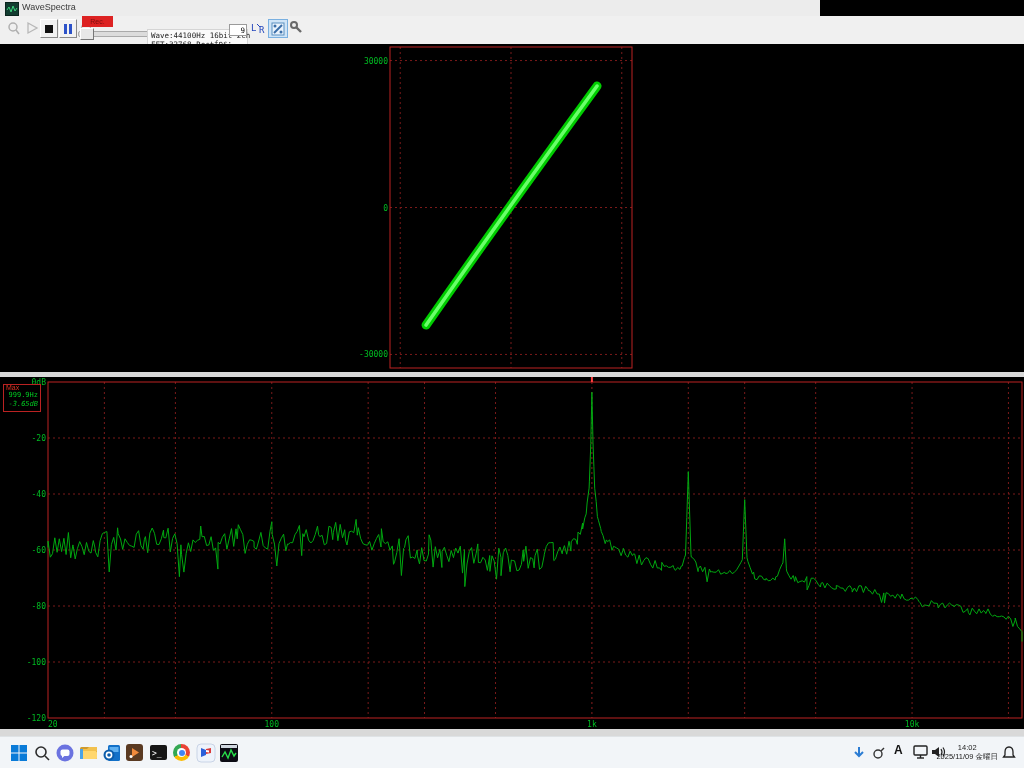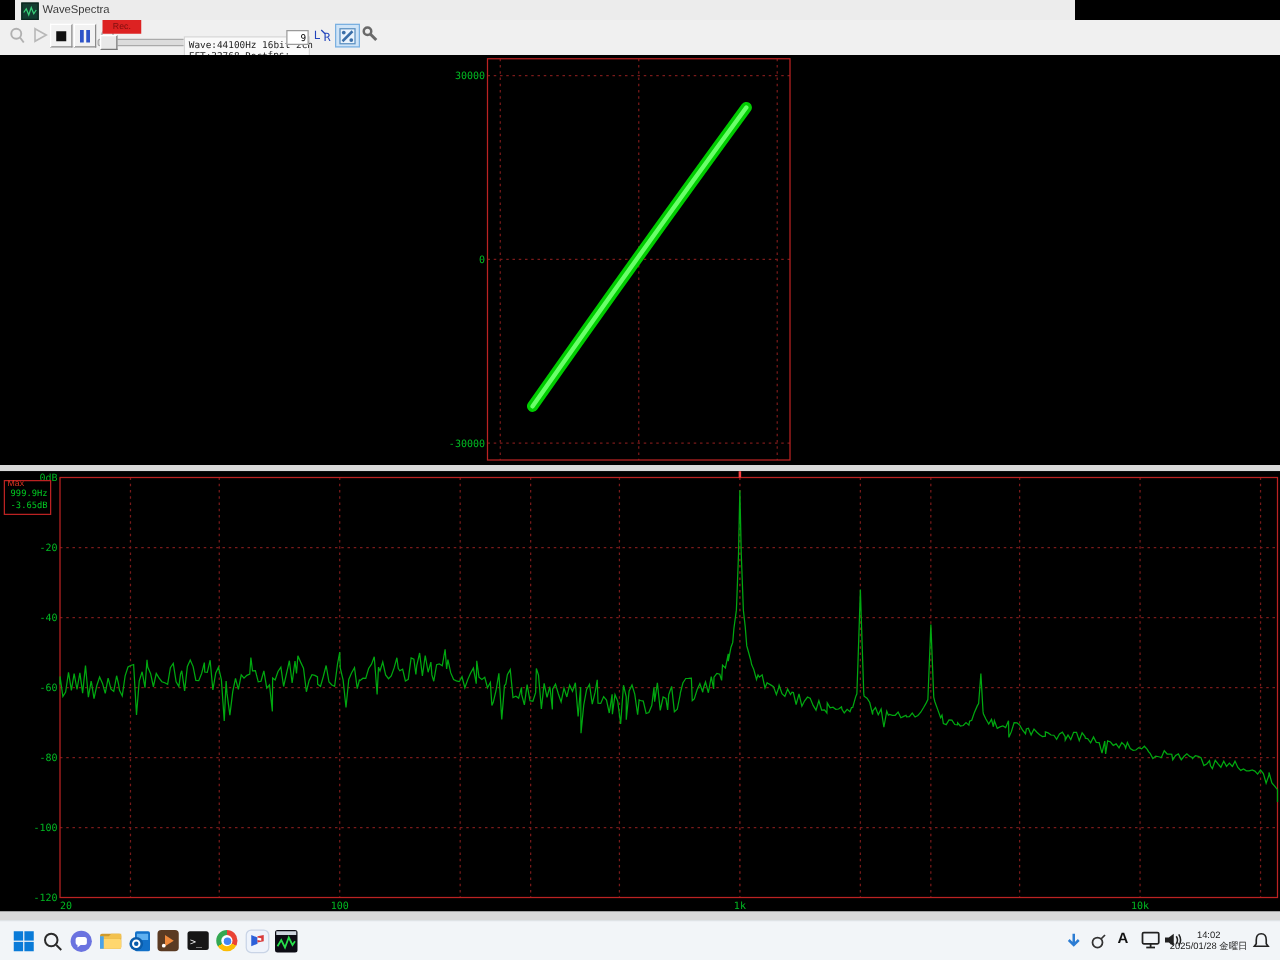--- a/index.html
+++ b/index.html
@@ -1,20 +1,20 @@
 <!DOCTYPE html>
 <html><head>
 <meta charset="utf-8">
 <style>
   html,body{margin:0;padding:0;width:1024px;height:768px;overflow:hidden;background:#000;
     font-family:"Liberation Sans","DejaVu Sans",sans-serif;}
   .abs{position:absolute;}
   #stage{position:relative;width:1024px;height:768px;}
   
-  #titlebar{left:12px;top:0;width:820px;height:16px;background:#ececec;border-bottom:1px solid #dcdcdc;padding-left:28px;}
+  #titlebar{left:0;top:0;width:820px;height:16px;background:#ececec;border-bottom:1px solid #dcdcdc;}
   #app-icon{left:5px;top:2px;width:12px;height:12px;background:#123c30;border:1px solid #0a241d;}
   #app-icon svg{display:block;}
   #title-text{left:22px;top:2px;font-size:9px;color:#3a3a3a;}
   
   #toolbar{left:0;top:16px;width:1024px;height:28px;background:#f0f0f0;border-bottom:1px solid #c9c9c9;}
   .tbtn{position:absolute;width:16px;height:17px;top:3px;display:flex;align-items:center;justify-content:center;}
   .raised{background:#f2f2f2;border:1px solid;border-color:#ffffff #8a8a8a #8a8a8a #ffffff;}
   #rec-badge{left:82px;top:0px;width:31px;height:11px;background:#d22;color:#7d0f0f;font-size:7px;
     line-height:11px;text-align:center;overflow:hidden;}
   #pos-slider{left:78px;top:15px;width:158px;height:4px;background:#dcdcdc;border:1px solid #aaa;border-radius:2px;}
@@ -172,21 +172,21 @@
         <text x="48" y="350" text-anchor="start" font-size="8" fill="#00bb22">20</text>
         <text x="271.77122447532486" y="350" text-anchor="middle" font-size="8" fill="#00bb22">100</text>
         <text x="591.9154697035511" y="350" text-anchor="middle" font-size="8" fill="#00bb22">1k</text>
         <text x="912.0597149317775" y="350" text-anchor="middle" font-size="8" fill="#00bb22">10k</text>
         <path d="M48.0,170.5 L48.0,164.1 L50.3,180.2 L52.5,176.7 L54.8,160.8 L57.1,175.3 L59.3,161.8 L61.6,174.6 L63.9,161.3 L66.1,177.5 L68.4,155.5 L70.7,180.8 L72.9,167.9 L73.3,169.7 L75.2,181.9 L77.4,171.6 L79.7,164.6 L82.0,169.7 L84.2,177.7 L86.5,165.5 L88.8,174.3 L91.0,176.1 L93.3,163.6 L94.8,170.0 L95.6,175.3 L97.8,179.8 L100.1,163.7 L102.4,156.6 L104.6,155.4 L106.9,154.6 L109.2,194.9 L111.4,167.6 L113.7,160.4 L116.0,173.1 L117.6,150.8 L118.2,156.7 L120.5,161.9 L122.7,172.4 L125.0,161.8 L127.3,165.5 L129.5,168.4 L131.8,169.2 L134.1,170.4 L136.3,157.1 L138.6,153.7 L140.9,168.4 L143.1,172.3 L144.4,162.4 L145.4,159.6 L147.7,175.7 L149.9,156.1 L152.2,151.0 L154.5,156.3 L156.7,167.3 L159.0,167.5 L161.3,161.8 L163.5,153.1 L163.8,160.6 L165.8,160.9 L168.1,151.2 L170.3,175.0 L172.6,161.4 L174.8,156.8 L177.1,166.7 L179.4,199.7 L180.9,167.8 L181.6,177.7 L183.9,195.1 L186.2,176.3 L188.4,165.8 L190.7,174.5 L193.0,162.9 L195.2,165.5 L197.5,163.3 L199.8,162.3 L200.7,149.0 L202.0,159.7 L204.3,159.5 L206.6,168.5 L208.8,168.0 L211.1,159.7 L213.4,173.4 L215.6,170.9 L217.9,192.1 L218.1,165.4 L220.1,167.0 L222.4,160.2 L224.7,156.7 L226.9,172.2 L229.2,161.9 L231.5,151.6 L233.7,169.4 L236.0,151.8 L237.2,161.8 L238.3,147.7 L240.5,152.7 L242.8,157.5 L245.1,176.4 L247.3,167.3 L249.6,162.8 L251.9,163.3 L254.0,164.5 L254.1,170.4 L256.4,172.1 L258.7,164.0 L260.9,155.4 L263.2,168.6 L265.5,171.0 L267.7,172.1 L270.0,154.2 L271.8,144.7 L272.2,157.4 L274.5,167.1 L276.8,189.0 L279.0,166.6 L281.3,161.2 L283.6,157.2 L285.8,173.9 L287.5,167.0 L288.1,167.4 L290.4,165.6 L292.6,165.7 L294.9,157.8 L297.2,154.3 L299.4,148.4 L301.7,178.6 L302.8,156.7 L304.0,159.7 L306.2,152.6 L308.5,163.0 L310.8,166.0 L313.0,163.7 L315.3,157.3 L317.5,149.2 L318.6,157.7 L319.8,159.6 L322.1,158.3 L324.3,167.8 L326.6,166.5 L328.9,149.3 L331.1,150.3 L332.7,162.6 L333.4,155.4 L335.7,145.4 L337.9,163.7 L340.2,147.4 L342.5,160.8 L344.7,152.7 L345.5,162.9 L347.0,168.0 L349.3,154.8 L351.5,154.2 L353.8,155.6 L356.1,142.4 L357.3,158.2 L358.3,150.7 L360.6,161.3 L362.9,166.6 L365.1,167.7 L367.4,168.2 L368.1,167.2 L369.6,164.4 L371.9,173.2 L374.2,166.7 L376.4,161.6 L378.7,157.5 L381.0,170.0 L381.4,151.7 L383.2,164.7 L385.5,166.6 L387.8,164.8 L390.0,173.2 L392.3,168.9 L393.5,187.3 L394.6,184.9 L396.8,175.6 L399.1,161.7 L401.4,198.5 L403.6,171.4 L404.6,170.4 L405.9,162.8 L408.2,158.7 L410.4,181.0 L412.7,180.0 L414.9,181.5 L417.2,172.9 L417.4,178.9 L419.5,186.9 L421.7,170.7 L424.0,183.5 L426.3,184.0 L428.5,177.1 L429.1,157.8 L430.8,163.1 L433.1,190.1 L435.3,169.7 L437.6,180.8 L439.9,172.4 L441.9,190.5 L442.1,174.4 L444.4,170.3 L446.7,178.2 L448.9,184.6 L451.2,173.5 L453.5,180.6 L453.7,179.5 L455.7,171.1 L458.0,176.1 L460.3,169.2 L462.5,196.1 L464.5,172.7 L464.8,209.6 L467.0,187.0 L469.3,174.6 L471.6,170.6 L473.8,186.3 L476.1,176.7 L477.8,166.9 L478.4,185.5 L480.6,185.7 L482.9,180.3 L485.2,183.0 L487.4,193.4 L489.7,178.5 L489.9,194.4 L492.0,178.8 L494.2,184.1 L496.5,202.2 L498.8,171.2 L501.0,180.5 L501.0,198.7 L503.3,175.7 L505.6,171.0 L507.8,178.3 L510.1,194.8 L511.3,183.0 L512.3,183.4 L514.6,183.9 L516.9,193.8 L519.1,193.0 L521.4,187.4 L523.2,172.9 L523.7,184.3 L525.9,169.2 L528.2,191.3 L530.5,180.6 L532.7,181.8 L534.1,190.9 L535.0,178.8 L537.3,172.1 L539.5,192.3 L541.8,190.3 L544.1,179.0 L544.3,177.2 L546.3,169.4 L548.6,165.8 L550.9,165.7 L553.1,165.5 L553.8,183.6 L555.4,182.2 L557.7,174.8 L559.9,170.0 L562.2,176.8 L562.6,174.0 L564.4,168.6 L566.7,177.2 L569.0,164.3 L570.9,174.1 L571.2,164.8 L573.5,161.7 L575.8,162.4 L577.3,167.3 L578.0,155.1 L580.3,157.4 L582.6,146.0 L582.6,152.0 L584.8,140.8 L586.2,136.9 L587.1,126.0 L589.1,111.1 L589.4,104.1 L590.8,66.7 L591.6,28.3 L591.9,15.2 L593.0,65.9 L593.9,89.8 L594.7,111.2 L596.2,124.6 L597.4,139.7 L598.4,143.2 L600.7,151.5 L601.3,154.6 L603.0,158.5 L605.2,166.6 L606.4,162.9 L607.5,164.7 L609.7,162.9 L612.0,173.3 L613.7,169.2 L614.3,169.6 L616.5,170.9 L618.8,172.3 L621.1,178.7 L622.9,173.2 L623.3,171.3 L625.6,178.0 L627.9,180.2 L630.1,174.2 L632.4,178.6 L633.6,176.8 L634.7,177.1 L636.9,186.6 L639.2,178.1 L641.5,188.0 L643.7,183.6 L646.0,180.6 L648.3,181.8 L648.3,182.0 L650.5,187.3 L652.8,191.1 L655.1,183.5 L657.3,191.0 L659.6,190.9 L661.5,193.4 L661.8,185.3 L664.1,189.3 L666.4,188.8 L668.6,190.4 L670.9,190.2 L673.2,188.5 L673.6,190.5 L675.4,193.4 L677.7,190.5 L680.0,192.4 L681.2,189.1 L682.2,189.0 L684.5,180.5 L685.5,178.0 L686.8,140.5 L688.3,94.6 L689.0,117.1 L691.0,177.7 L691.3,180.0 L693.6,181.6 L695.8,185.0 L698.1,194.6 L698.3,191.7 L700.4,189.0 L702.6,194.8 L704.9,190.3 L707.1,204.8 L709.4,192.0 L710.7,195.1 L711.7,194.6 L713.9,195.2 L716.2,195.2 L718.5,192.7 L720.7,197.2 L723.0,196.1 L724.8,195.2 L725.3,196.4 L727.5,196.3 L729.8,193.5 L732.1,196.6 L734.3,195.4 L735.1,194.5 L736.6,192.8 L738.9,189.0 L741.1,185.1 L742.3,182.7 L743.4,154.9 L744.7,122.6 L745.7,148.1 L747.0,180.8 L747.9,184.4 L750.2,190.7 L752.5,197.1 L753.6,195.1 L754.7,201.8 L757.0,202.7 L759.2,198.9 L761.5,199.1 L763.8,202.6 L766.0,202.8 L766.1,201.3 L768.3,203.8 L770.6,203.4 L772.8,201.1 L775.1,203.1 L775.7,199.9 L777.4,199.2 L779.6,192.7 L781.9,187.5 L782.9,185.9 L784.2,168.8 L784.7,161.8 L786.4,191.9 L786.7,194.1 L788.7,198.2 L791.0,202.2 L793.2,198.5 L794.7,204.4 L795.5,199.6 L797.8,205.7 L800.0,204.5 L802.3,203.8 L804.5,205.1 L806.8,199.6 L807.1,212.9 L809.1,208.3 L811.3,201.1 L813.6,201.3 L815.9,203.3 L818.1,207.2 L820.4,210.0 L821.1,206.2 L822.7,205.6 L824.9,210.9 L827.2,206.2 L829.5,208.8 L831.7,210.8 L834.0,212.2 L836.3,211.9 L836.3,208.5 L838.5,209.3 L840.8,211.0 L843.1,211.2 L845.3,214.4 L847.6,210.2 L849.9,208.7 L852.1,212.3 L852.2,215.1 L854.4,211.0 L856.6,214.7 L858.9,208.8 L861.2,208.8 L863.4,215.5 L865.7,209.3 L868.0,212.3 L868.3,213.5 L870.2,214.0 L872.5,217.2 L874.8,212.5 L877.0,216.9 L879.3,217.1 L881.6,225.5 L883.8,215.9 L884.5,226.1 L886.1,215.7 L888.4,216.6 L890.6,219.3 L892.9,218.1 L895.2,221.2 L897.4,217.1 L899.7,219.2 L900.5,221.6 L901.9,217.0 L904.2,221.9 L906.5,223.2 L908.7,223.0 L911.0,221.1 L913.3,222.1 L915.5,220.0 L917.8,222.5 L918.8,224.3 L920.1,225.7 L922.3,229.8 L924.6,228.0 L926.9,228.4 L929.1,229.0 L931.4,223.6 L933.7,226.2 L935.9,226.2 L937.4,226.5 L938.2,230.9 L940.5,227.3 L942.7,226.1 L945.0,230.9 L947.3,228.0 L949.5,226.1 L951.8,228.1 L953.8,228.9 L954.0,229.8 L956.3,227.6 L958.6,228.1 L960.8,229.2 L963.1,235.4 L965.4,234.2 L967.6,231.6 L968.4,235.6 L969.9,237.9 L972.2,231.2 L974.4,234.1 L976.7,236.8 L979.0,231.9 L981.2,236.1 L983.5,233.5 L985.8,236.0 L985.8,236.5 L988.0,231.9 L990.3,237.0 L992.6,239.3 L994.8,238.1 L997.1,239.7 L999.3,239.7 L1001.3,239.1 L1001.6,239.0 L1003.9,239.9 L1006.1,242.3 L1008.4,239.1 L1010.7,241.9 L1012.9,249.5 L1015.2,243.0 L1015.2,241.0 L1017.5,249.4 L1019.7,251.9 L1022.0,254.7 L1022.0,264.6" stroke="#00a810" stroke-width="1" fill="none"></path>
       </svg>
   </div>
   <div class="abs" id="max-box">
     <span id="max-label">Max</span>
     <span class="max-val" style="top:7px;">999.9Hz</span>
-    <span class="max-val" style="top:16px;">-3.65dB</span>
+    <span class="max-val" style="top:16px;font-style:italic;">-3.65dB</span>
   </div>
 
   <div class="abs" id="bottom-strip"></div>
 
   <div class="abs" id="taskbar">
     <div class="tb-icon" style="left:8px;">
       <svg width="16" height="16">
           <rect x="0" y="0" width="7.5" height="7.5" fill="#0a7bd8"></rect>
           <rect x="8.5" y="0" width="7.5" height="7.5" fill="#0a7bd8"></rect>
           <rect x="0" y="8.5" width="7.5" height="7.5" fill="#0a7bd8"></rect>
@@ -279,21 +279,21 @@
         </svg>
     </div>
     <div class="tray-icon" style="left:931px;">
       <svg width="16" height="14">
           <polygon points="1,5 4,5 8,2 8,12 4,9 1,9" fill="#222"></polygon>
           <path d="M10 4 Q12 7 10 10 M12 2.5 Q15 7 12 11.5" stroke="#222" stroke-width="1.2" fill="none"></path>
         </svg>
     </div>
     <div class="abs" id="clock" style="right:26px;top:6px;text-align:center;">
       <div>14:02</div>
-      <div>2025/01/28 金曜日</div>
+      <div>2025/11/09 金曜日</div>
     </div>
     <div class="tray-icon" style="left:1002px;">
       <svg width="14" height="15">
           <path d="M7 2 C4.2 2 3 4.2 3 7 L3 10 L1.5 12 L12.5 12 L11 10 L11 7 C11 4.2 9.8 2 7 2 Z" fill="none" stroke="#222" stroke-width="1.3"></path>
         </svg>
     </div>
   </div>
 </div>
 
 </body></html>

